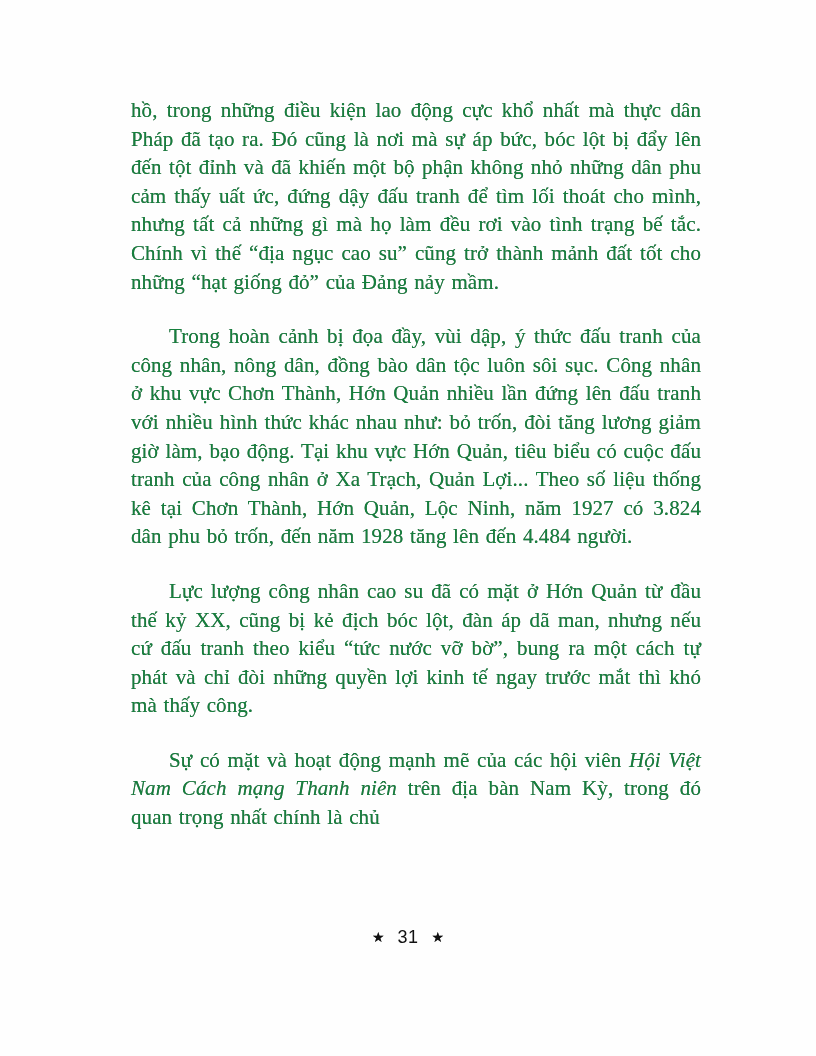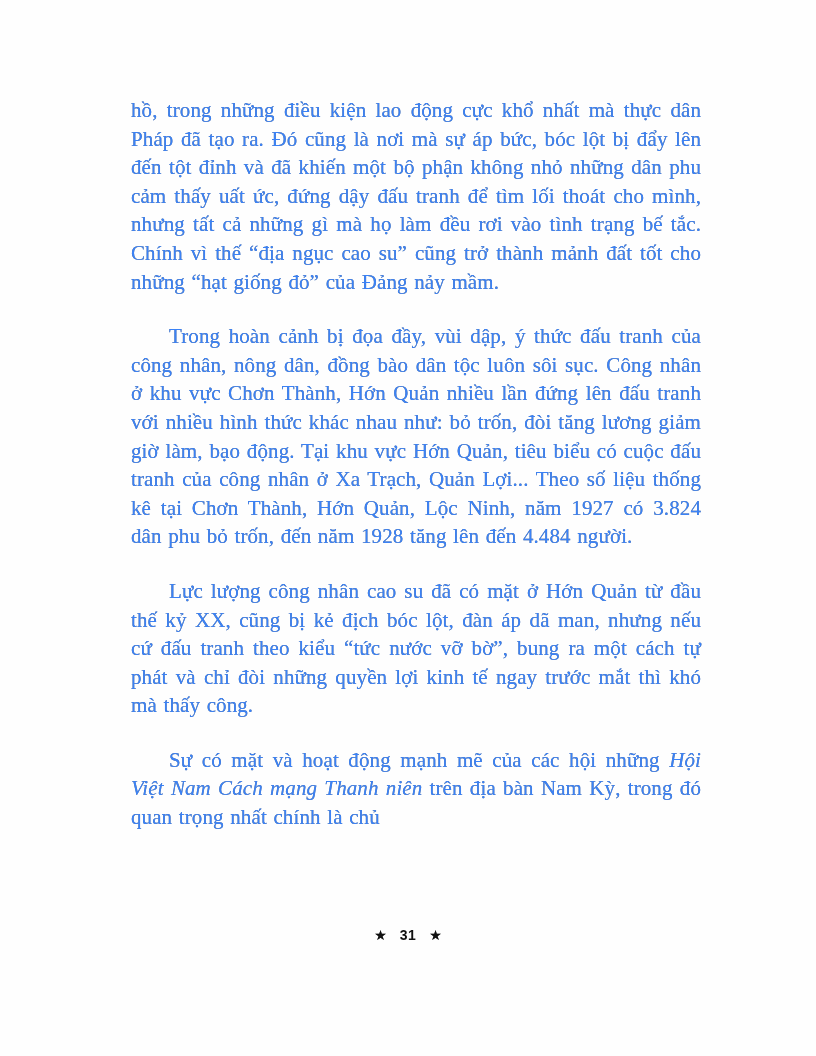--- a/index.html
+++ b/index.html
@@ -23,21 +23,21 @@
     position: absolute;
     left: 131px;
     top: 96px;
     width: 570px;
   }
   .para {
     margin: 0;
     font-family: "Liberation Serif", "DejaVu Serif", serif;
     font-size: 21px;
     line-height: 28.6px;
-    color: #3b82f6;
+    color: #15803d;
     text-align: justify;
     word-spacing: 0.06em;
     letter-spacing: 0.1px;
     text-shadow: 0 0 0.5px rgba(0,0,0,0.55);
   }
   .para + .para {
     margin-top: 26px;
   }
   .indent {
     text-indent: 38px;
@@ -56,35 +56,35 @@
     gap: 13px;
     color: #111111;
     font-family: "Liberation Sans", sans-serif;
   }
   .star {
     font-size: 14px;
     line-height: 1;
     text-shadow: 0 0 0.5px rgba(0,0,0,0.6);
   }
   .page-num {
-    font-size: 14px;
-    font-weight: bold;
+    font-size: 18px;
+    font-weight: normal;
     letter-spacing: 0.5px;
     line-height: 1;
   }
 </style>
 </head>
 <body>
 
 <div class="sheet">
   <main class="text-block">
     <p class="para">hồ, trong những điều kiện lao động cực khổ nhất mà thực dân Pháp đã tạo ra. Đó cũng là nơi mà sự áp bức, bóc lột bị đẩy lên đến tột đỉnh và đã khiến một bộ phận không nhỏ những dân phu cảm thấy uất ức, đứng dậy đấu tranh để tìm lối thoát cho mình, nhưng tất cả những gì mà họ làm đều rơi vào tình trạng bế tắc. Chính vì thế “địa ngục cao su” cũng trở thành mảnh đất tốt cho những “hạt giống đỏ” của Đảng nảy mầm.</p>
     <p class="para indent">Trong hoàn cảnh bị đọa đầy, vùi dập, ý thức đấu tranh của công nhân, nông dân, đồng bào dân tộc luôn sôi sục. Công nhân ở khu vực Chơn Thành, Hớn Quản nhiều lần đứng lên đấu tranh với nhiều hình thức khác nhau như: bỏ trốn, đòi tăng lương giảm giờ làm, bạo động. Tại khu vực Hớn Quản, tiêu biểu có cuộc đấu tranh của công nhân ở Xa Trạch, Quản Lợi... Theo số liệu thống kê tại Chơn Thành, Hớn Quản, Lộc Ninh, năm 1927 có 3.824 dân phu bỏ trốn, đến năm 1928 tăng lên đến 4.484 người.</p>
     <p class="para indent">Lực lượng công nhân cao su đã có mặt ở Hớn Quản từ đầu thế kỷ XX, cũng bị kẻ địch bóc lột, đàn áp dã man, nhưng nếu cứ đấu tranh theo kiểu “tức nước vỡ bờ”, bung ra một cách tự phát và chỉ đòi những quyền lợi kinh tế ngay trước mắt thì khó mà thấy công.</p>
-    <p class="para indent"><span>Sự có mặt và hoạt động mạnh mẽ của các hội những </span><em class="book-title">Hội Việt Nam Cách mạng Thanh niên</em><span> trên địa bàn Nam Kỳ, trong đó quan trọng nhất chính là chủ</span></p>
+    <p class="para indent"><span>Sự có mặt và hoạt động mạnh mẽ của các hội viên </span><em class="book-title">Hội Việt Nam Cách mạng Thanh niên</em><span> trên địa bàn Nam Kỳ, trong đó quan trọng nhất chính là chủ</span></p>
   </main>
 
   <footer class="footer">
     <span class="star">★</span>
     <span class="page-num">31</span>
     <span class="star">★</span>
   </footer>
 </div>
 
 </body></html>

